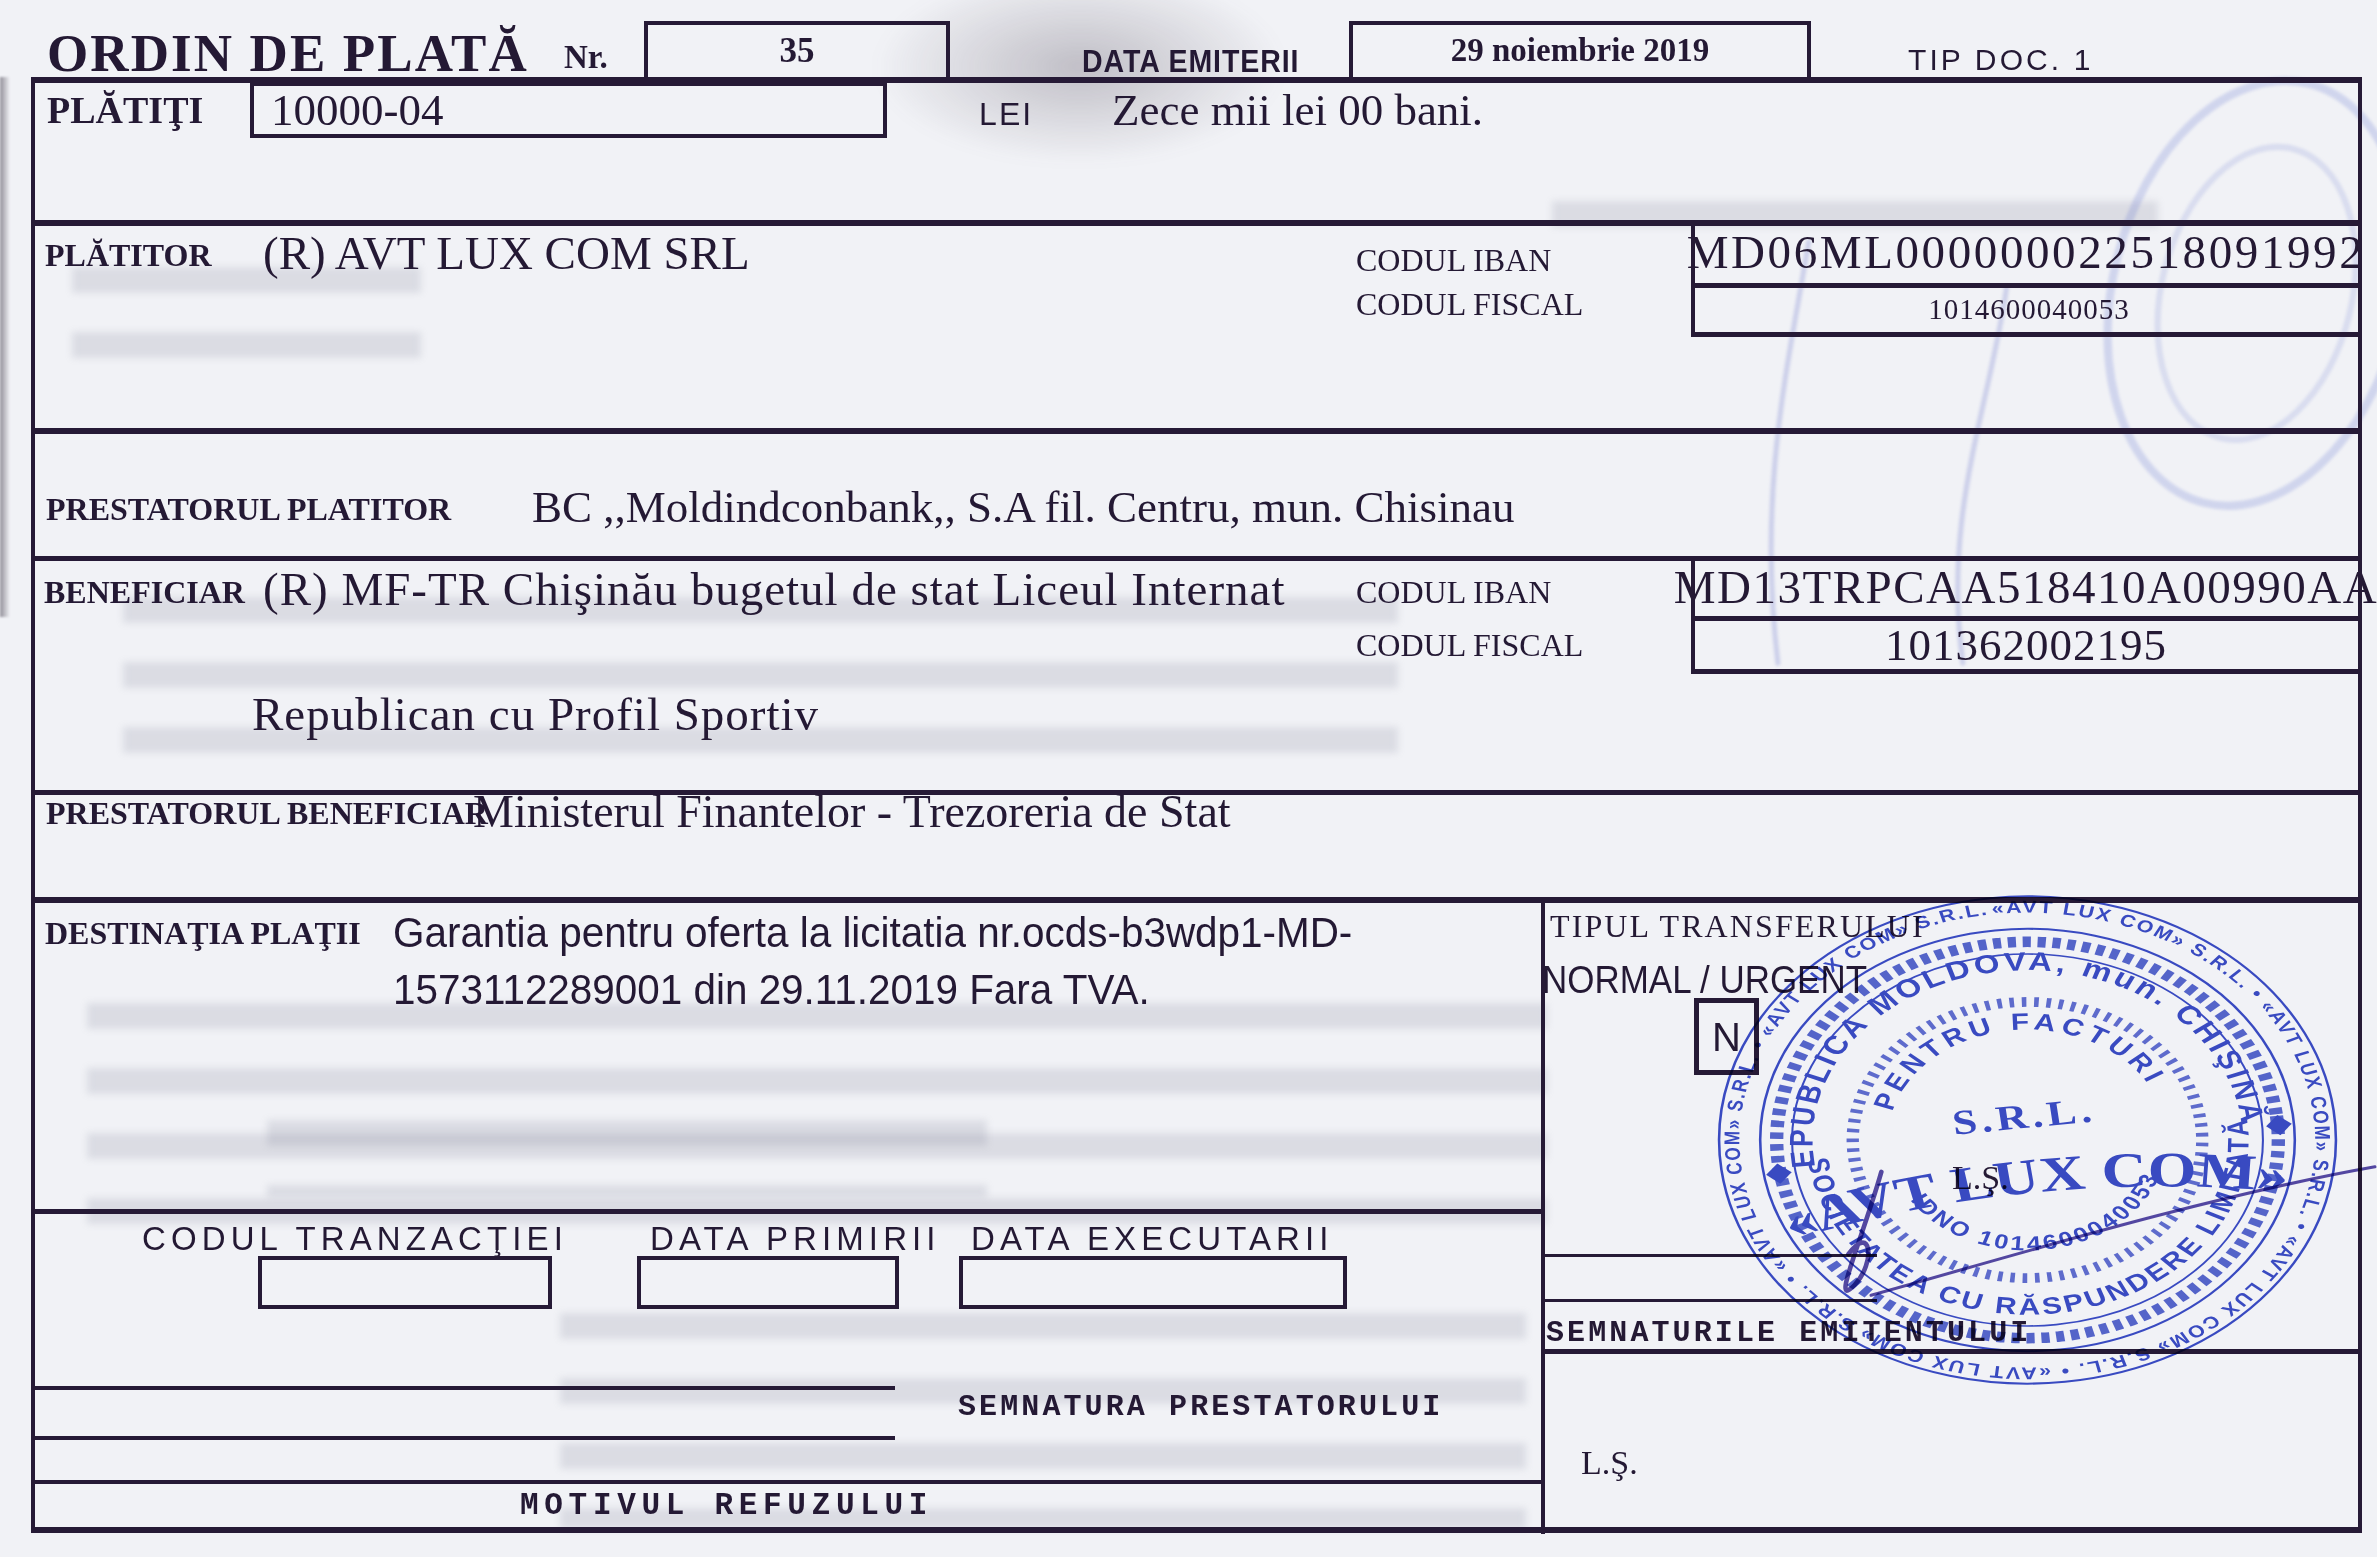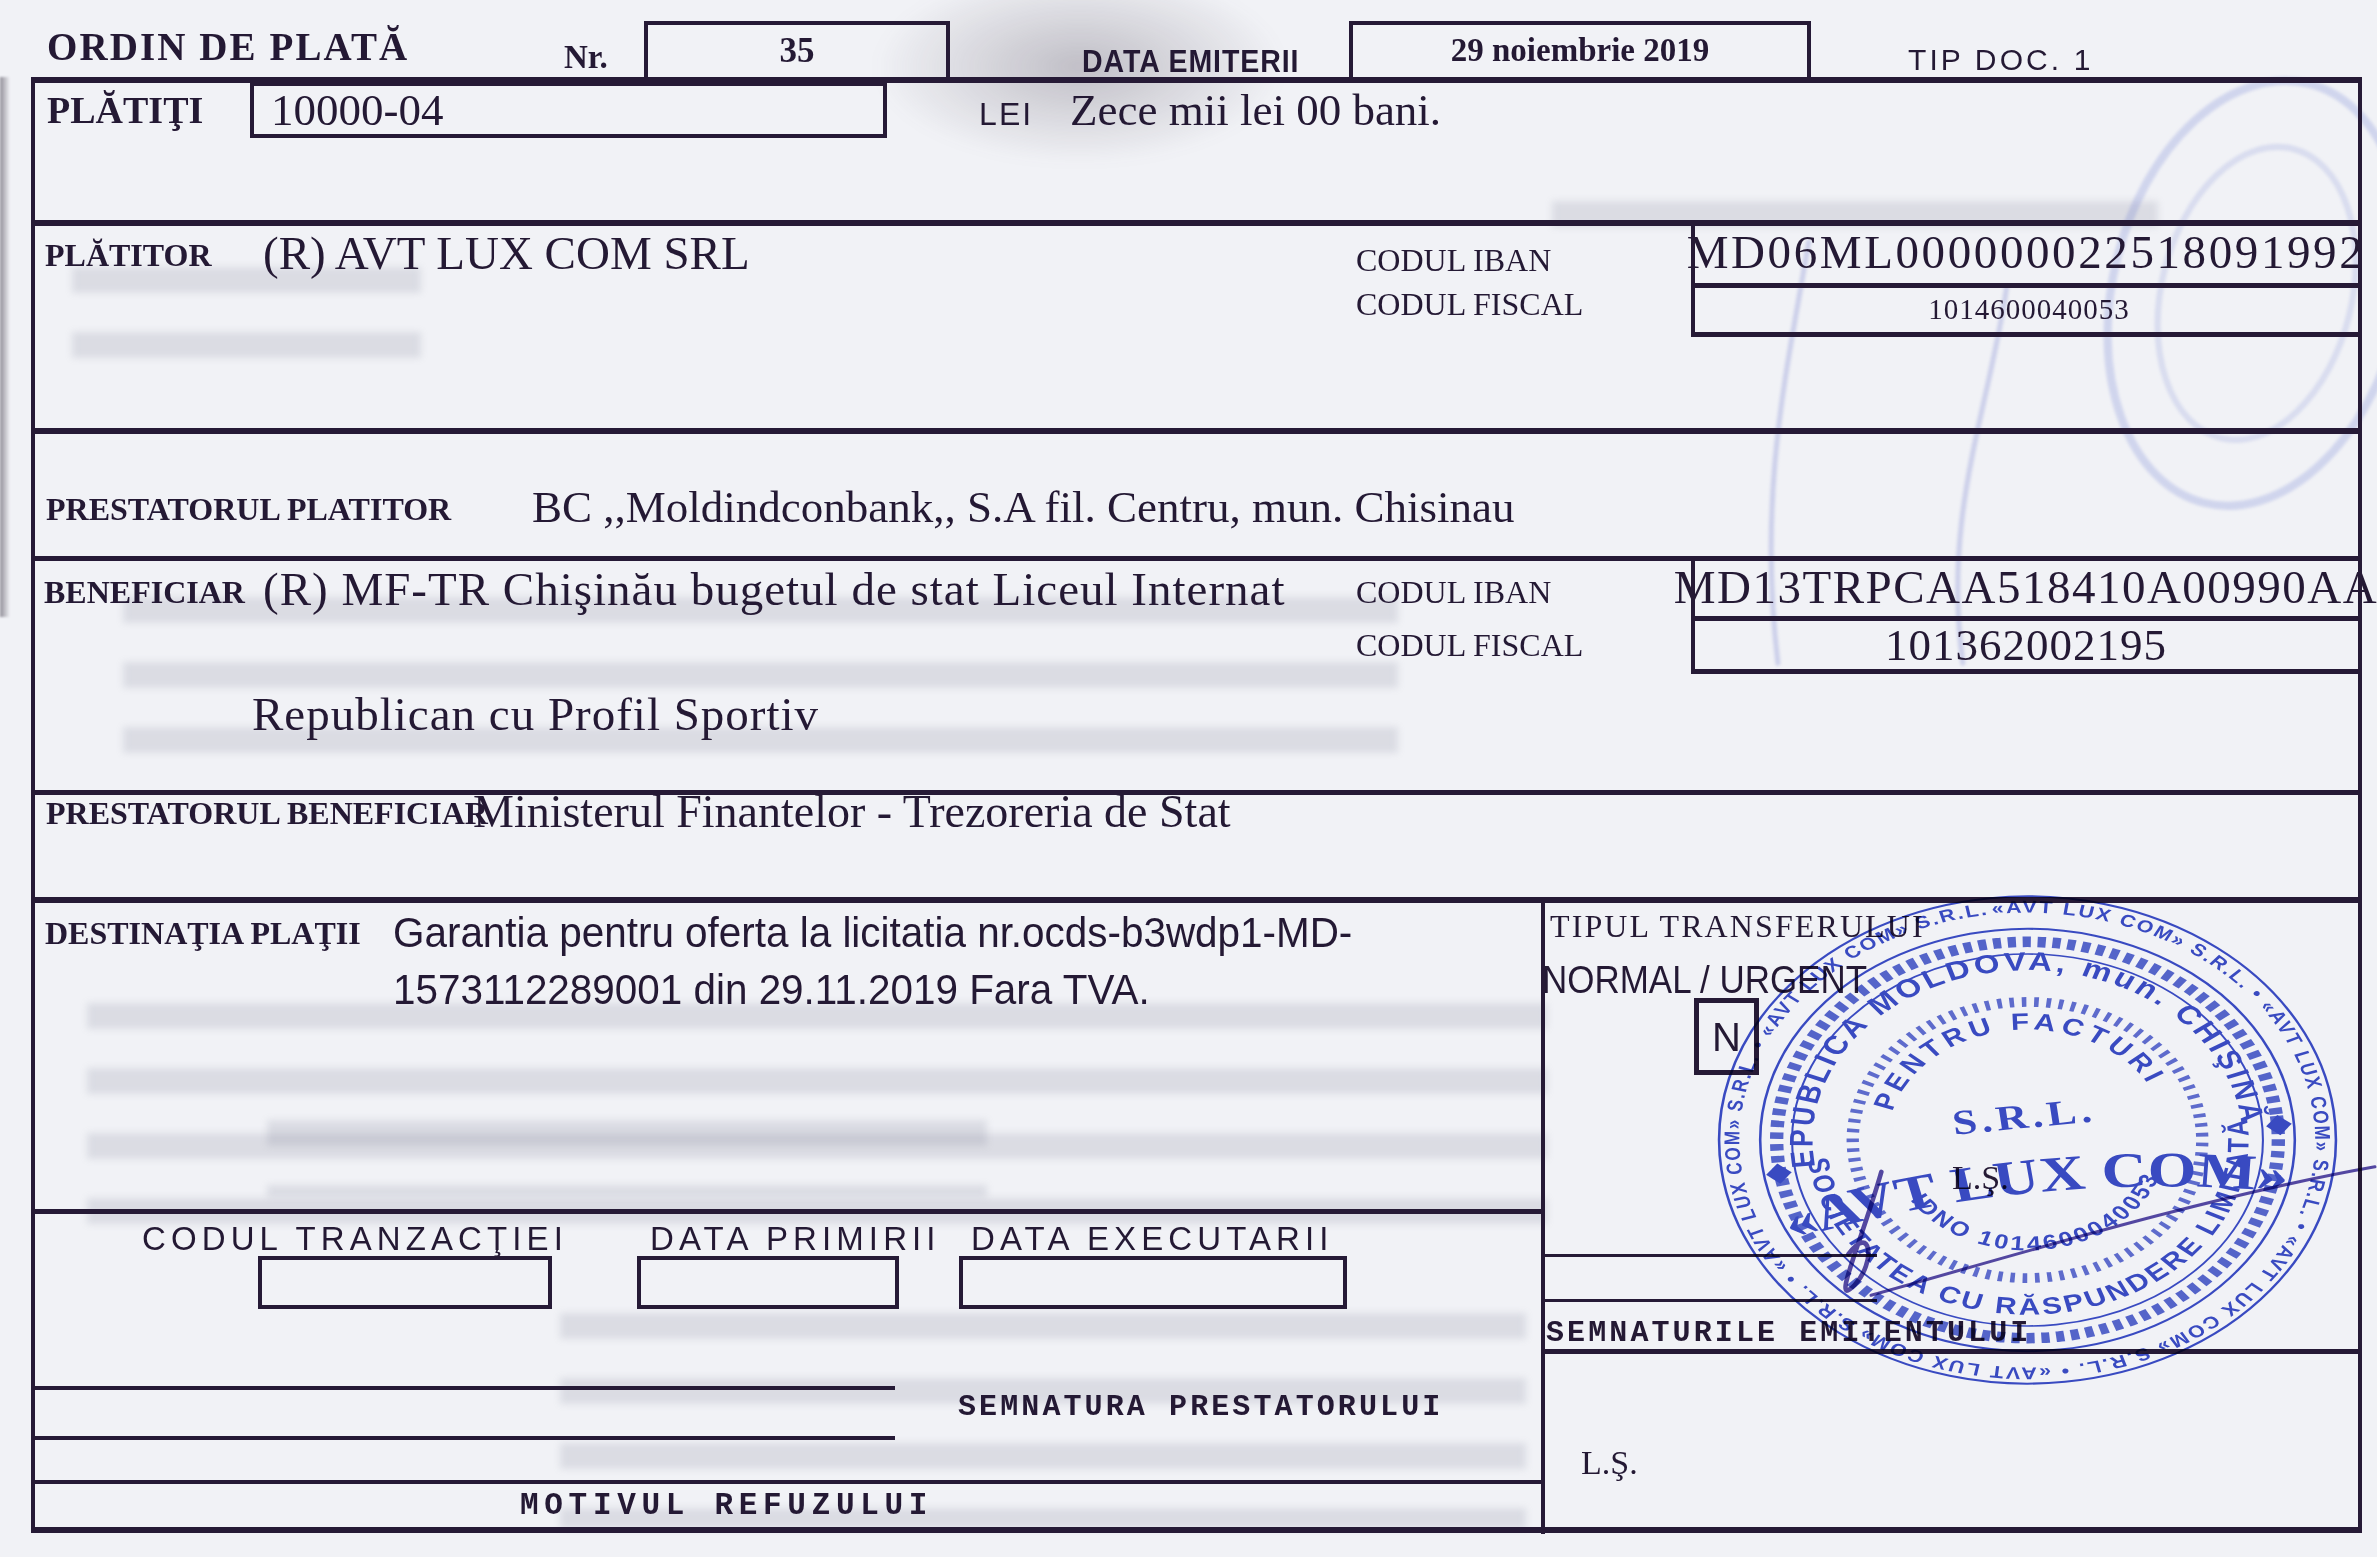--- a/index.html
+++ b/index.html
@@ -72,34 +72,34 @@
 <div class="ln" style="left:1691px;top:332px;width:671px;height:5.1px"></div>
 <div class="ln" style="left:1691px;top:556px;width:4.1px;height:118px"></div>
 <div class="ln" style="left:1691px;top:616px;width:671px;height:5.1px"></div>
 <div class="ln" style="left:1691px;top:669px;width:671px;height:5.1px"></div>
 
 <div class="ln" style="left:32px;top:1386px;width:863px;height:4.1px"></div>
 <div class="ln" style="left:32px;top:1436px;width:863px;height:4.1px"></div>
 <div class="ln" style="left:1544px;top:1254px;width:333px;height:3.1px"></div>
 <div class="ln" style="left:1544px;top:1299px;width:333px;height:3.1px"></div>
 
-<div class="abs serif b" style="left:47px;top:27px;font-size:39px;letter-spacing:2.1px">ORDIN DE PLATĂ</div>
+<div class="abs serif b" style="left:47px;top:27px;font-size:53px;letter-spacing:2.1px">ORDIN DE PLATĂ</div>
 <div class="abs serif b" style="left:564px;top:41px;font-size:33px">Nr.</div>
 <div class="bx" style="left:644px;top:20.6px;width:306px;height:59px;border-bottom:none"></div>
 <div class="cell serif b" style="left:644px;top:20.6px;width:306px;height:59px;font-size:35px">35</div>
 <div class="abs sans b cx92" style="left:1082px;top:46px;font-size:31px;letter-spacing:1px">DATA EMITERII</div>
 <div class="bx" style="left:1349px;top:20.6px;width:462px;height:59px;border-bottom:none"></div>
 <div class="cell serif b" style="left:1349px;top:20.6px;width:462px;height:59px;font-size:33px">29 noiembrie 2019</div>
 <div class="abs sans" style="left:1908px;top:45px;font-size:30px;letter-spacing:3.1px">TIP DOC. 1</div>
 
 <div class="abs serif b" style="left:47px;top:91px;font-size:38px">PLĂTIŢI</div>
 <div class="bx" style="left:250px;top:82px;width:637px;height:56px;justify-content:flex-start;padding-left:19.5px"></div>
 <div class="abs serif" style="left:271px;top:88px;font-size:45px">10000-04</div>
 <div class="abs sans" style="left:979px;top:98px;font-size:32px;letter-spacing:2.1px">LEI</div>
-<div class="abs serif" style="left:1070px;top:88px;font-size:45px">Zece mii lei 00 bani.</div>
+<div class="abs serif" style="left:1112px;top:88px;font-size:45px">Zece mii lei 00 bani.</div>
 
 <div class="abs serif b" style="left:45px;top:239px;font-size:32px">PLĂTITOR</div>
 <div class="abs serif" style="left:263px;top:230px;font-size:47px">(R) AVT LUX COM SRL</div>
 <div class="abs serif" style="left:1356px;top:244px;font-size:32px">CODUL IBAN</div>
 <div class="abs serif" style="left:1356px;top:288px;font-size:32px">CODUL FISCAL</div>
 <div class="cell serif" style="left:1695px;top:222px;width:662px;height:60px;font-size:47px;letter-spacing:2.6px">MD06ML000000022518091992</div>
 <div class="cell serif" style="left:1695px;top:286px;width:668px;height:46px;font-size:29px;letter-spacing:1px">1014600040053</div>
 
 <div class="abs serif b" style="left:46px;top:493px;font-size:32px">PRESTATORUL PLATITOR</div>
 <div class="abs serif" style="left:532px;top:485px;font-size:45px">BC ,,Moldindconbank,, S.A fil. Centru, mun. Chisinau</div>

